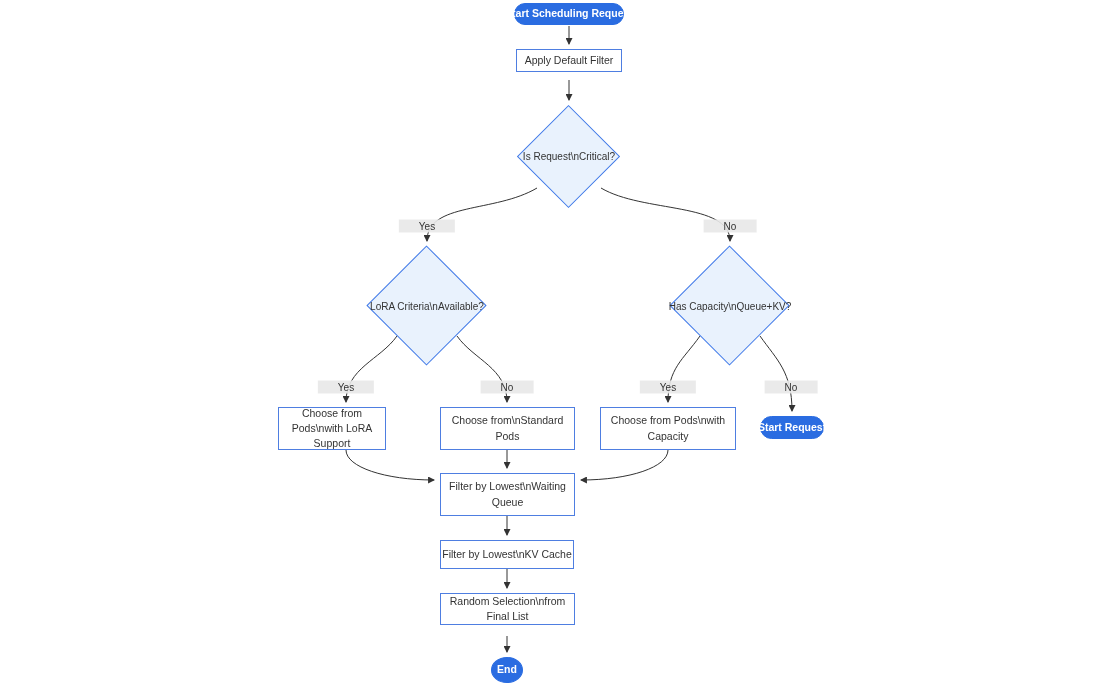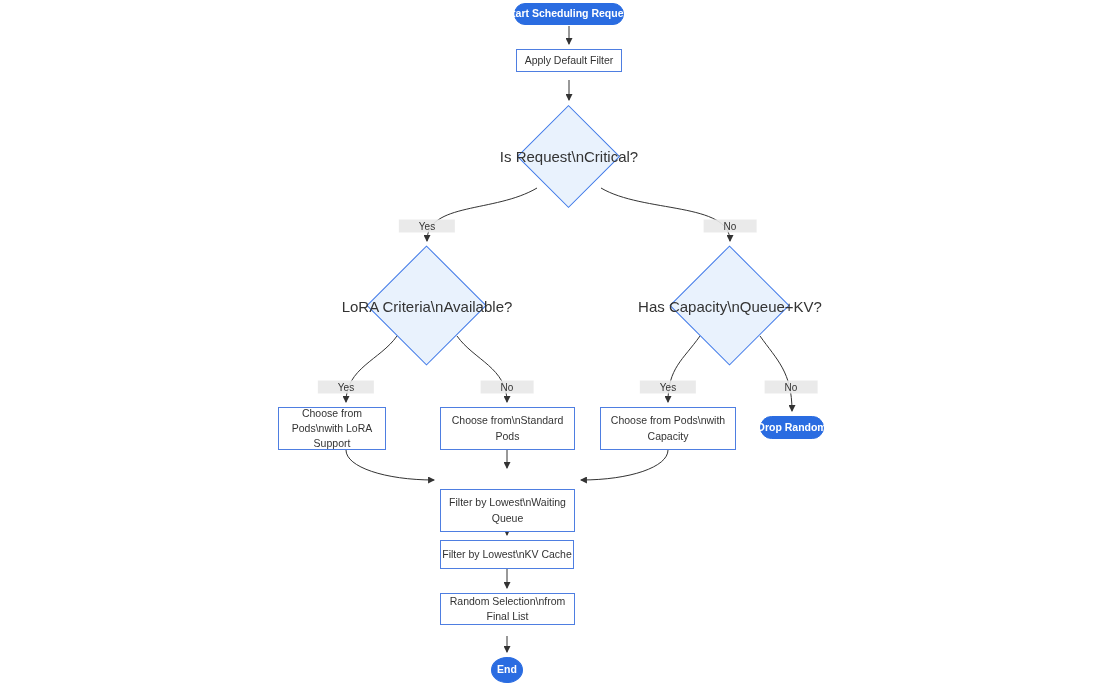--- a/index.html
+++ b/index.html
@@ -16,21 +16,21 @@
           justify-content:center; text-align:center; font-size:10.5px; line-height:1.45; }
 
   .stadium { background:#2a6ce1; color:#ffffff; font-weight:bold;
              border:1px solid #2a6ce1; border-radius:13px; padding:0 10px; }
 
   .rect { background:#ffffff; border:1px solid #4e7ee1; padding:0 4px; }
 
   .diamond-shape { position:absolute; background:#e9f2fd; border:1.3px solid #3f78e8;
                    transform:rotate(45deg); box-sizing:border-box; }
   .diamond-label { position:absolute; transform:translate(-50%,-50%);
-                   white-space:nowrap; font-size:15px; color:#333333; }
+                   white-space:nowrap; font-size:10px; color:#333333; }
 
   .edge-label { position:absolute; transform:translate(-50%,-50%);
                 background:rgba(232,232,232,0.9); color:#333333;
                 font-size:10px; padding:0px 20px; line-height:1.3; }
 
   .nowrap { white-space:nowrap; }
   .circle { border-radius:50%; padding:0; }
 </style>
 </head>
 <body>
@@ -72,23 +72,23 @@
   <div class="diamond-label" style="left:427px; top:306px;">LoRA Criteria\nAvailable?</div>
 
   <div class="diamond-label" style="left:730px; top:306px;">Has Capacity\nQueue+KV?</div>
 
   <div class="node rect" style="left:278px; top:407px; width:108px; height:43px;">Choose from Pods\nwith LoRA Support</div>
 
   <div class="node rect" style="left:600px; top:407px; width:136px; height:43px;">Choose from Pods\nwith Capacity</div>
 
   <div class="node rect" style="left:440px; top:407px; width:135px; height:43px;">Choose from\nStandard Pods</div>
 
-  <div class="node stadium nowrap" style="left:760px; top:416px; width:64px; height:23px;">Drop Random</div>
+  <div class="node stadium nowrap" style="left:760px; top:416px; width:64px; height:23px;">Start Request</div>
 
-  <div class="node rect" style="left:440px; top:473px; width:135px; height:43px;margin-top:16px;">Filter by Lowest\nWaiting Queue</div>
+  <div class="node rect" style="left:440px; top:473px; width:135px; height:43px;">Filter by Lowest\nWaiting Queue</div>
 
   <div class="node rect nowrap" style="left:440px; top:540px; width:134px; height:29px;">Filter by Lowest\nKV Cache</div>
 
   <div class="node rect" style="left:440px; top:593px; width:135px; height:32px;">Random Selection\nfrom Final List</div>
 
   <div class="node stadium circle" style="left:491px; top:657px; width:32px; height:26px;">End</div>
 
   <div class="edge-label" style="left:427px; top:226px;">Yes</div>
   <div class="edge-label" style="left:730px; top:226px;">No</div>
   <div class="edge-label" style="left:346px; top:387px;">Yes</div>

